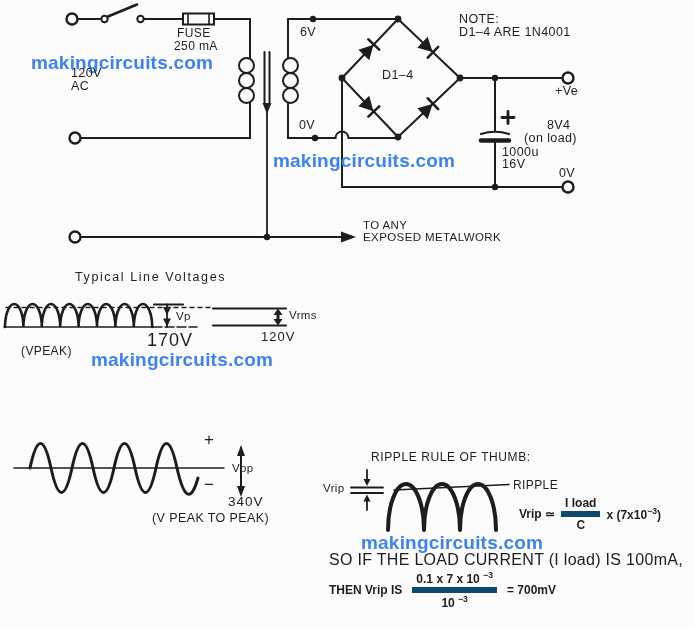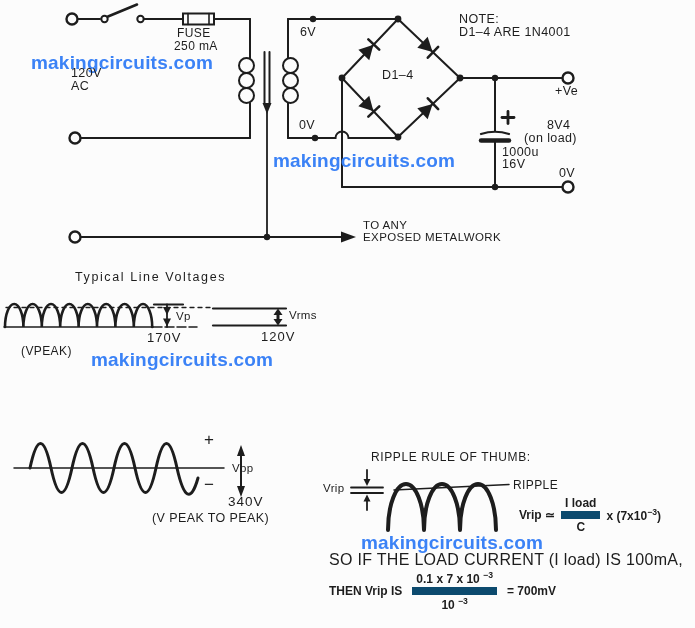--- a/index.html
+++ b/index.html
@@ -10,21 +10,21 @@
   svg{position:absolute;left:0;top:0;}
   .lbl{
     position:absolute;font-weight:normal;color:#1d1d1d;white-space:nowrap;
     letter-spacing:0.4px;line-height:1.05;
   }
   .wm{
     position:absolute;font-weight:bold;color:#3b82f6;font-size:19px;
     letter-spacing:0.2px;white-space:nowrap;
   }
   .frac{display:inline-flex;flex-direction:column;align-items:center;vertical-align:middle;}
-  .frac .num{border-bottom:8px solid #0c4a6e;padding:0 4px 1px;}
+  .frac .num{border-bottom:6px solid #0c4a6e;padding:0 4px 1px;}
   .frac .den{padding-top:1px;}
   .formula{position:absolute;display:flex;align-items:center;font-weight:bold;color:#1d1d1d;white-space:nowrap;}
   sup{font-size:0.72em;}
 </style>
 </head>
 <body>
 
 <div id="stage">
 
   <svg width="695" height="628" viewBox="0 0 695 628" stroke="#1d1d1d" fill="none" stroke-width="2" stroke-linecap="round">
@@ -189,21 +189,21 @@
   <span class="lbl" style="left:547px;top:119px;font-size:12.5px">8V4</span>
   <span class="lbl" style="left:524px;top:132px;font-size:12.5px">(on load)</span>
   <span class="lbl" style="left:502px;top:146px;font-size:12.5px">1000u</span>
   <span class="lbl" style="left:502px;top:158px;font-size:12.5px">16V</span>
   <span class="lbl" style="left:559px;top:167px;font-size:12.5px">0V</span>
   <span class="lbl" style="left:363px;top:219px;font-size:11.5px">TO ANY</span>
   <span class="lbl" style="left:363px;top:231px;font-size:11.5px">EXPOSED METALWORK</span>
 
   <span class="lbl" style="left:75px;top:271px;font-size:12.5px;letter-spacing:1.6px">Typical Line Voltages</span>
   <span class="lbl" style="left:176px;top:310px;font-size:11.5px">Vp</span>
-  <span class="lbl" style="left:147px;top:331px;font-size:13px;letter-spacing:1px">170V</span>
+  <span class="lbl" style="left:147px;top:331px;font-size:18px;letter-spacing:1px">170V</span>
   <span class="lbl" style="left:21px;top:345px;font-size:12px">(VPEAK)</span>
   <span class="wm" style="left:91px;top:349px">makingcircuits.com</span>
   <span class="lbl" style="left:289px;top:309px;font-size:11.5px">Vrms</span>
   <span class="lbl" style="left:261px;top:330px;font-size:13px;letter-spacing:1px">120V</span>
 
   <span class="lbl" style="left:204px;top:431px;font-size:17px">+</span>
   <span class="lbl" style="left:204px;top:476px;font-size:17px">−</span>
   <span class="lbl" style="left:232px;top:462px;font-size:11.5px">Vpp</span>
   <span class="lbl" style="left:228px;top:495px;font-size:13.5px;letter-spacing:1px">340V</span>
   <span class="lbl" style="left:152px;top:512px;font-size:12.5px">(V PEAK TO PEAK)</span>

